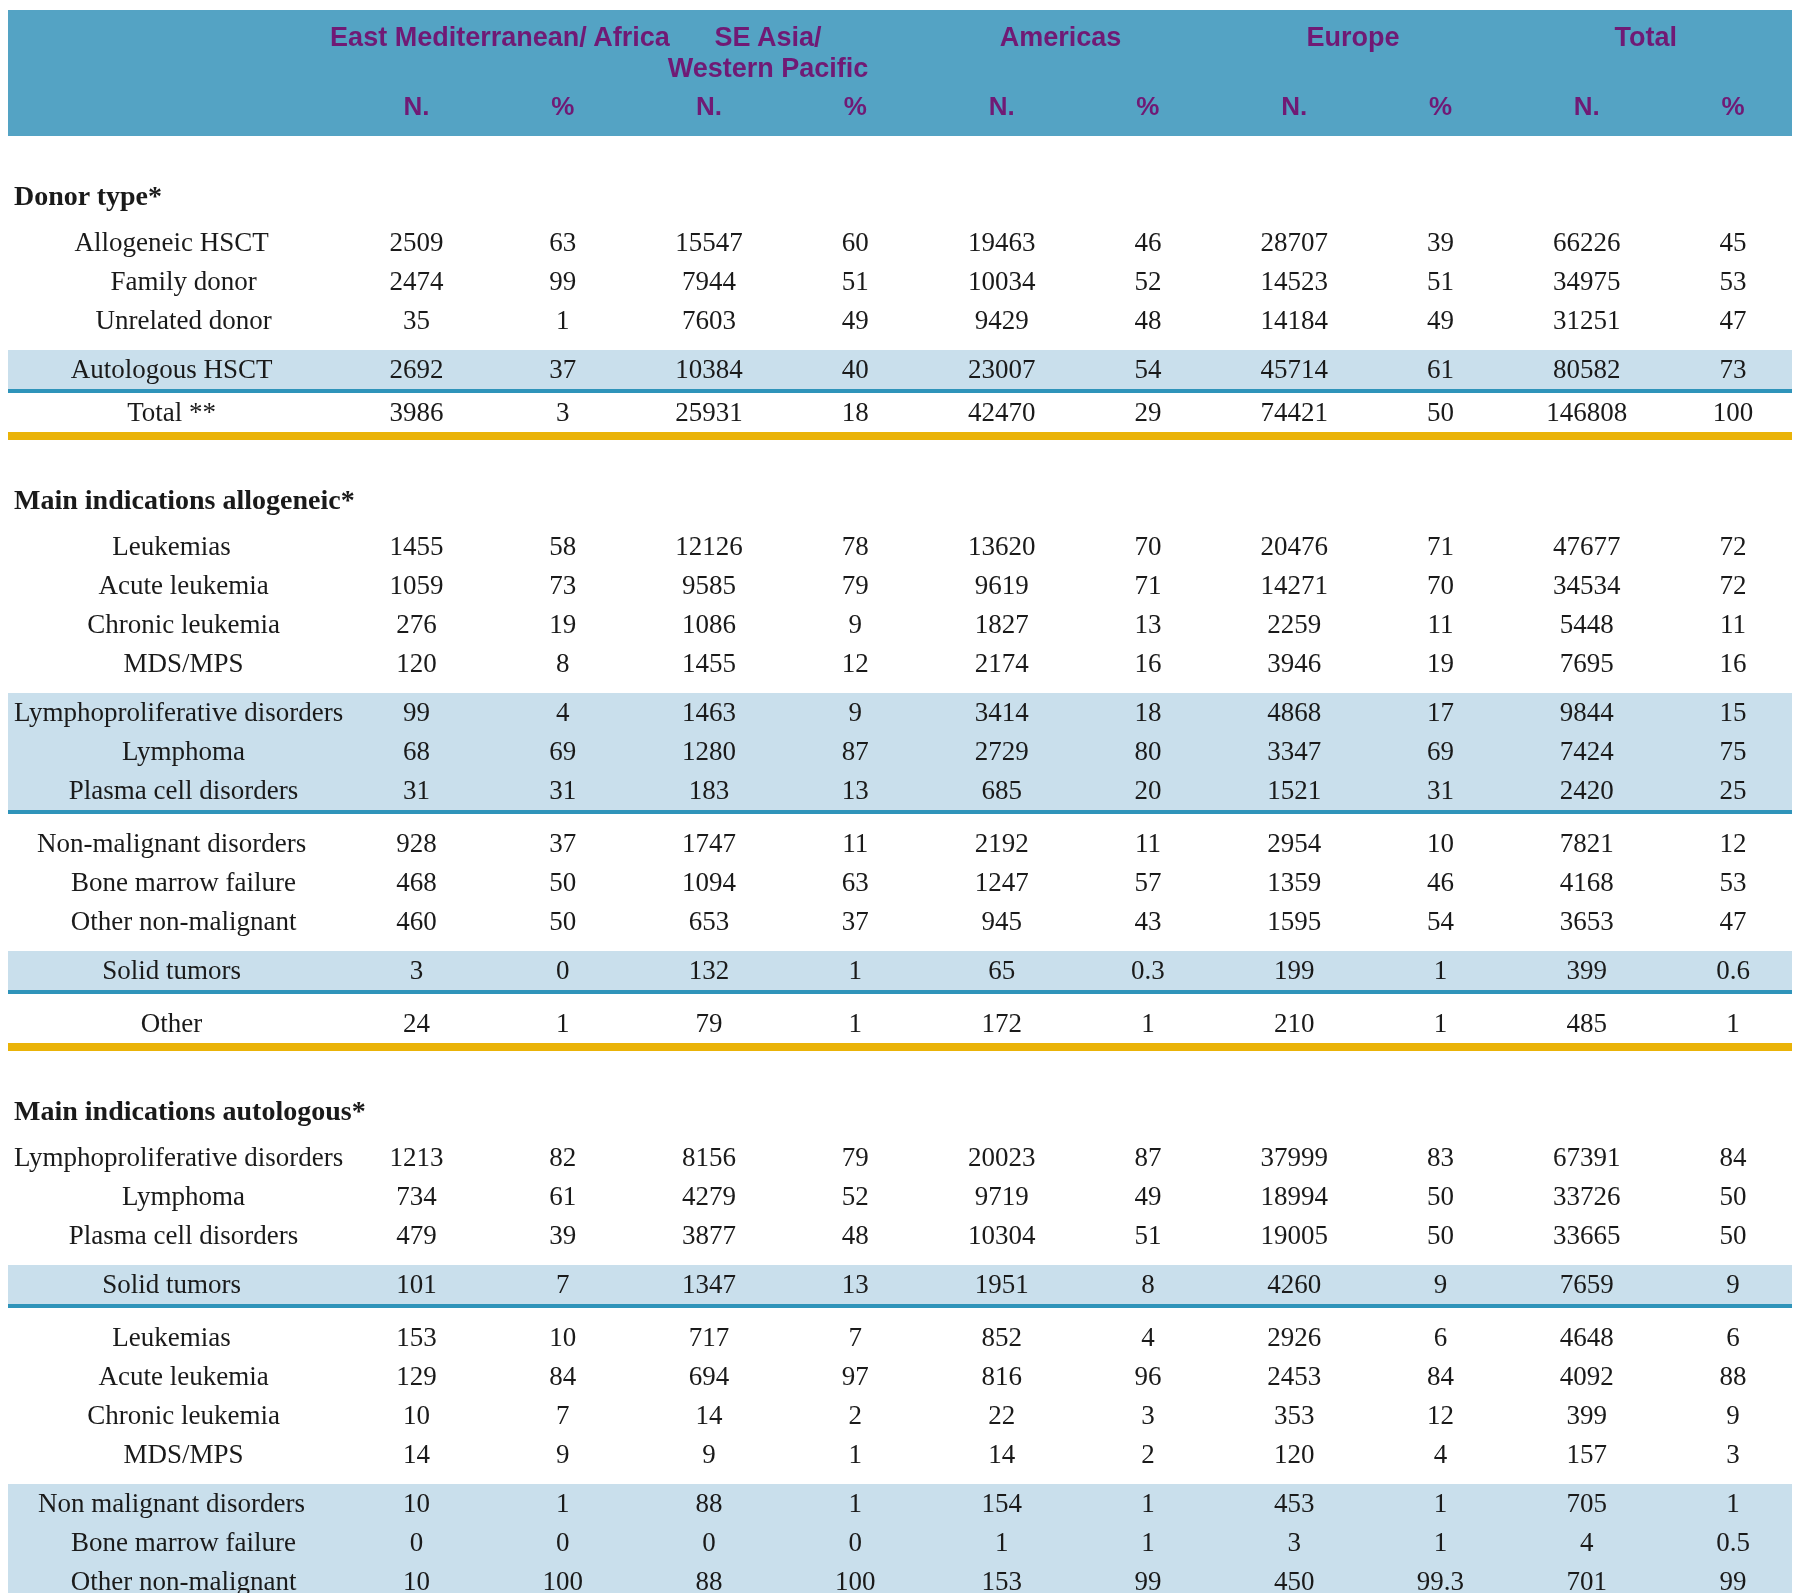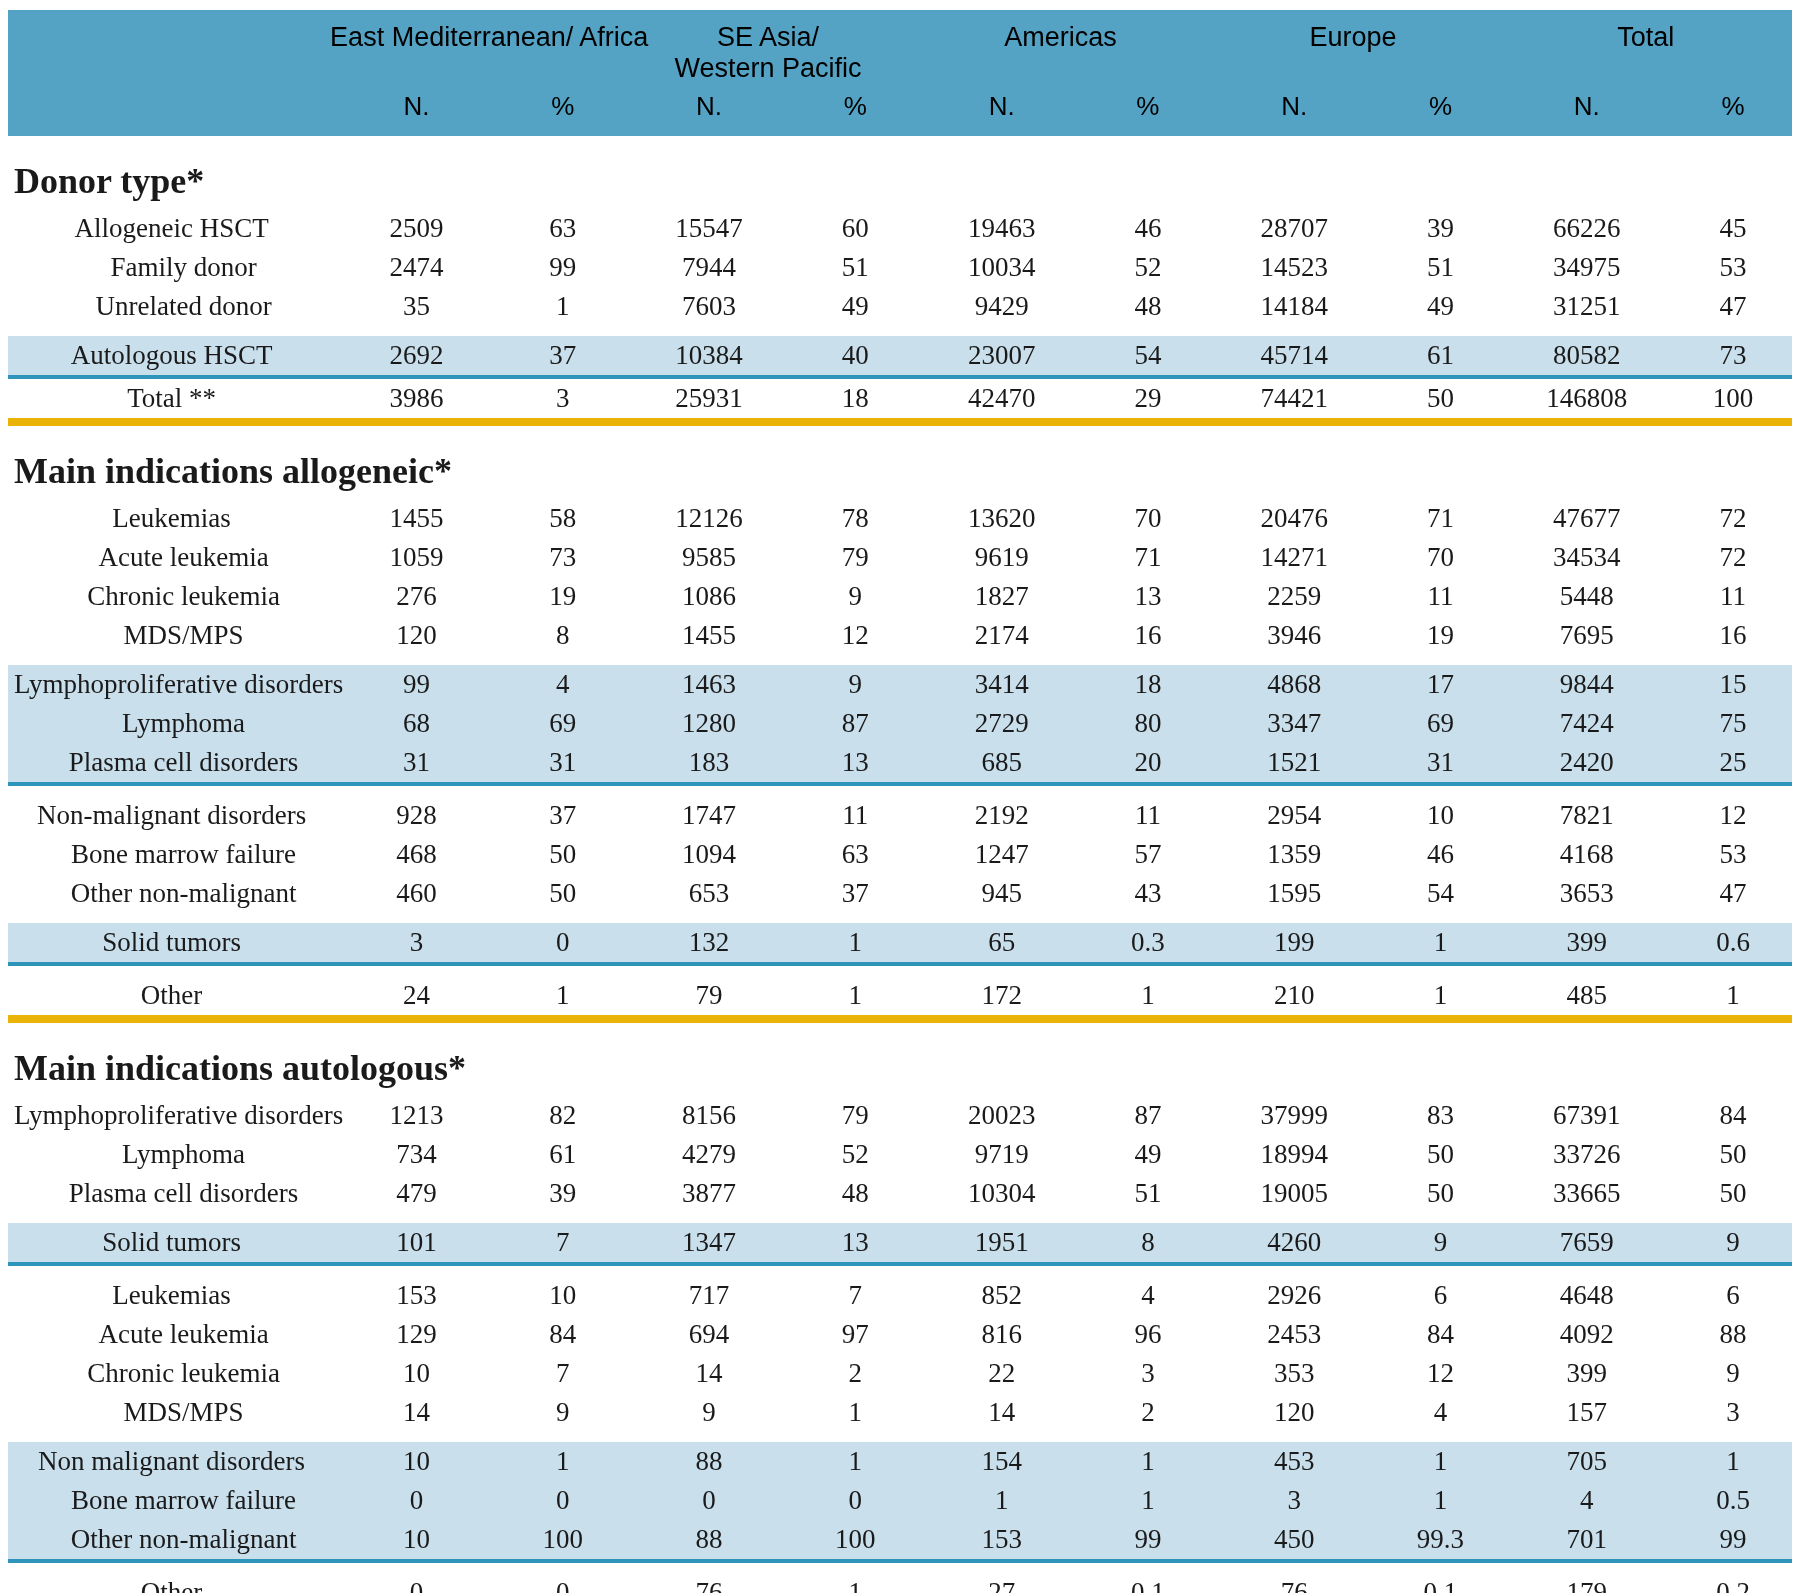--- a/index.html
+++ b/index.html
@@ -6,43 +6,43 @@
   .page {
     width:1800px; height:1593px; box-sizing:border-box;
     padding:10px 8px 0 8px;
     font-family:"Liberation Serif", serif;
     color:#1a1a1a; overflow:hidden;
   }
   table.hsct { width:100%; border-collapse:collapse; table-layout:fixed; }
 
   
   thead th {
-    background:#54a3c4; color:#000000;
-    font-family:"Liberation Sans", sans-serif; font-weight:normal;
+    background:#54a3c4; color:#701a75;
+    font-family:"Liberation Sans", sans-serif; font-weight:bold;
   }
   tr.group-row th {
     font-size:27px; line-height:31px; vertical-align:top;
     padding-top:12px; text-align:center; white-space:pre;
   }
   tr.group-row th.corner { padding:0; }
   tr.sub-row th {
     font-size:26px; text-align:center; padding:6px 0 14px 0;
   }
 
   
   tbody td { font-size:27px; line-height:31px; padding:4px 0; }
   td.label { text-align:center; padding-left:6px; white-space:nowrap; }
   td.label.indent { padding-left:30px; }
   td.num { text-align:center; }
   tr.hl td { background:#c9dfec; }
   tr.div-teal td { border-bottom:4px solid #2f94ba; }
   tr.div-dark td { border-bottom:8px solid #eab308; }
   tr.div-dark_thick td { border-bottom:6px solid #4f4f4f; }
   tr.section td {
-    font-weight:bold; font-size:36px; padding:30px 0 12px 6px;
+    font-weight:bold; font-size:28px; padding:44px 0 12px 6px;
     white-space:nowrap;
   }
   tr.spacer td { height:10px; padding:0; }
 </style>
 </head>
 <body>
 
 <div class="page">
   <table class="hsct">
     <colgroup>

